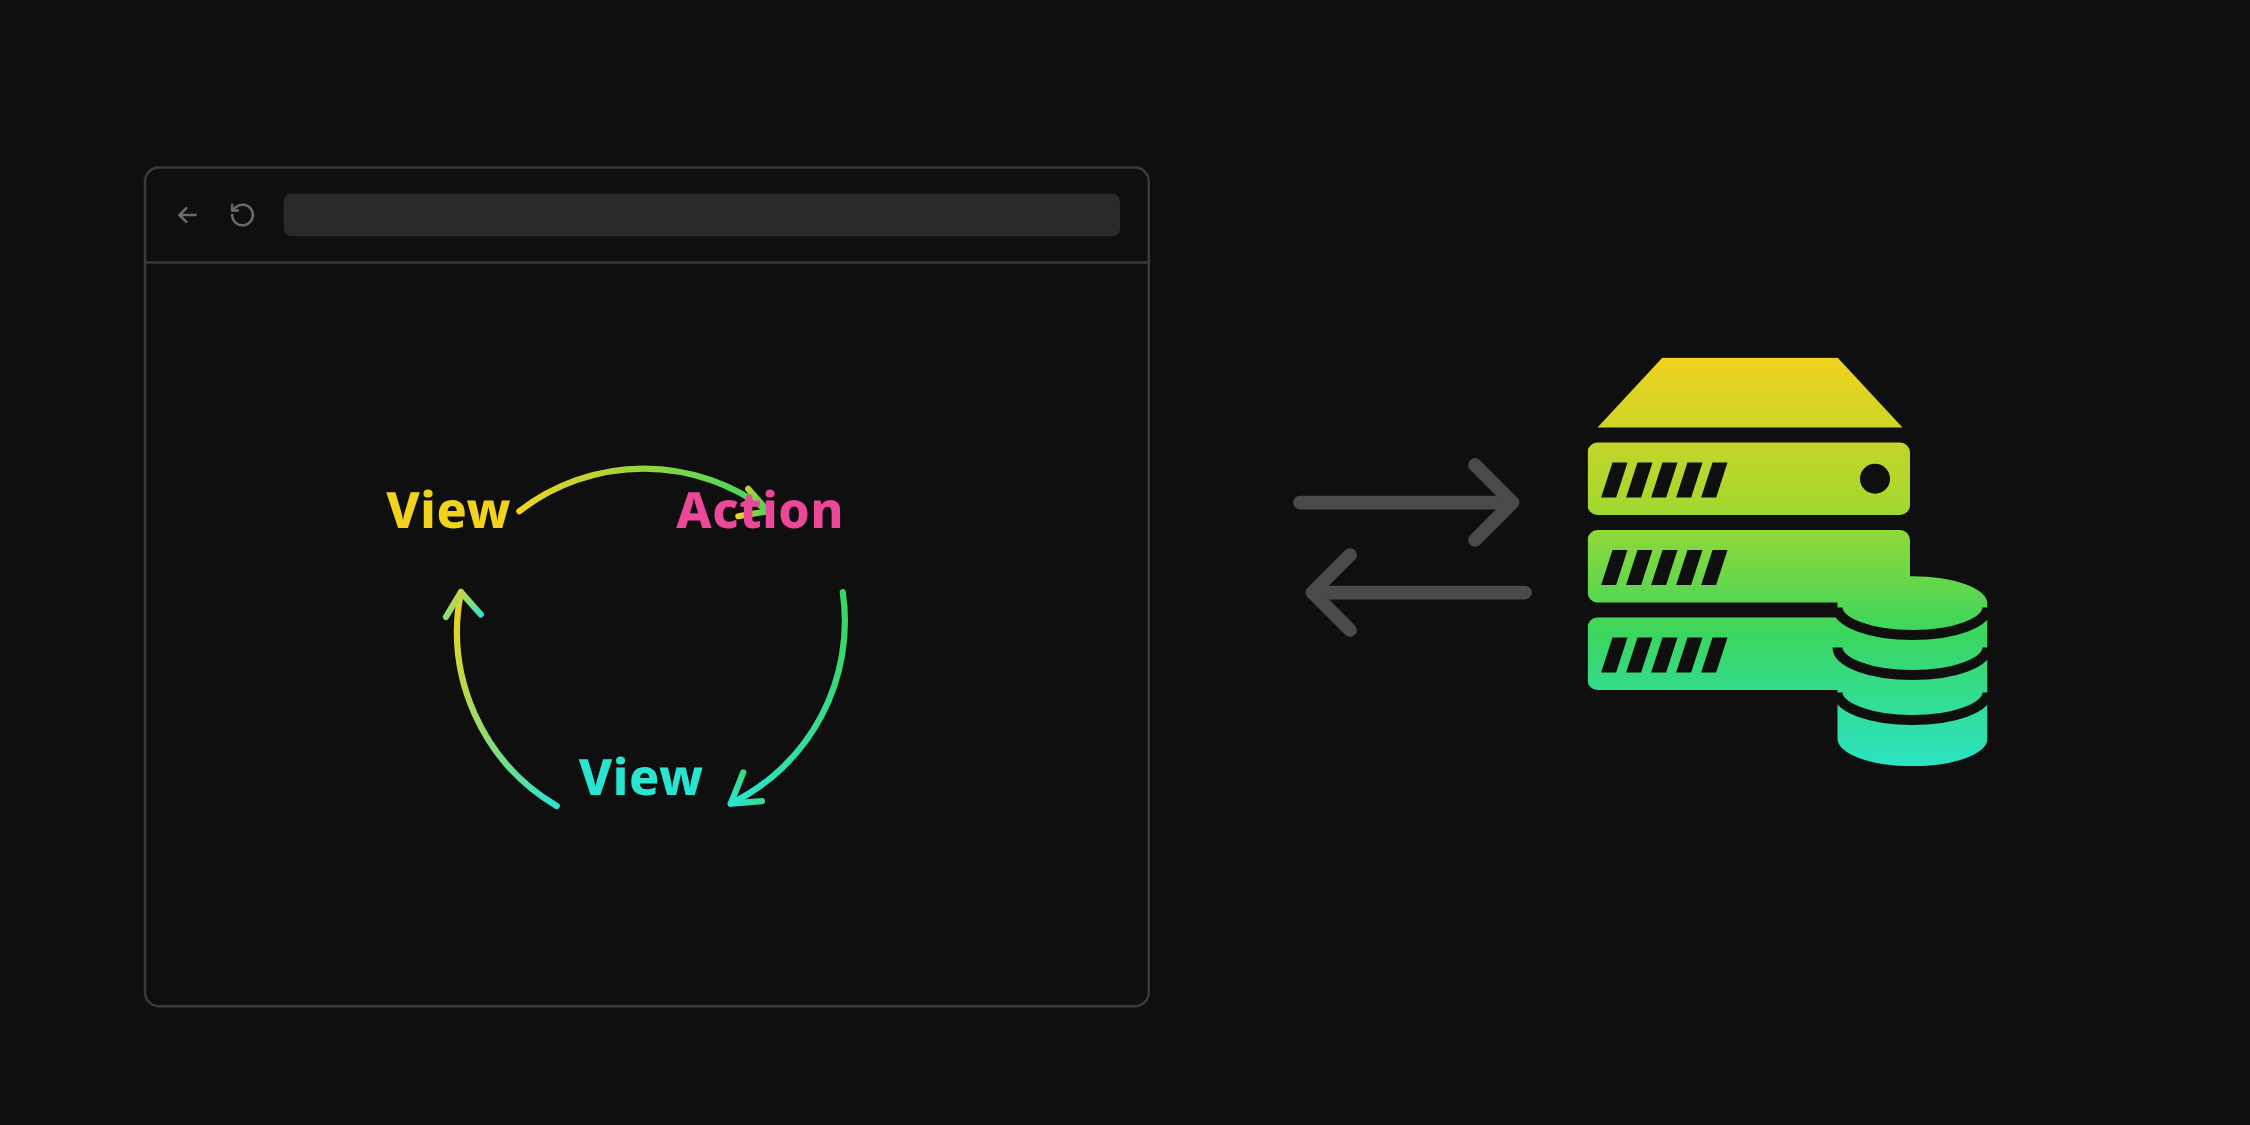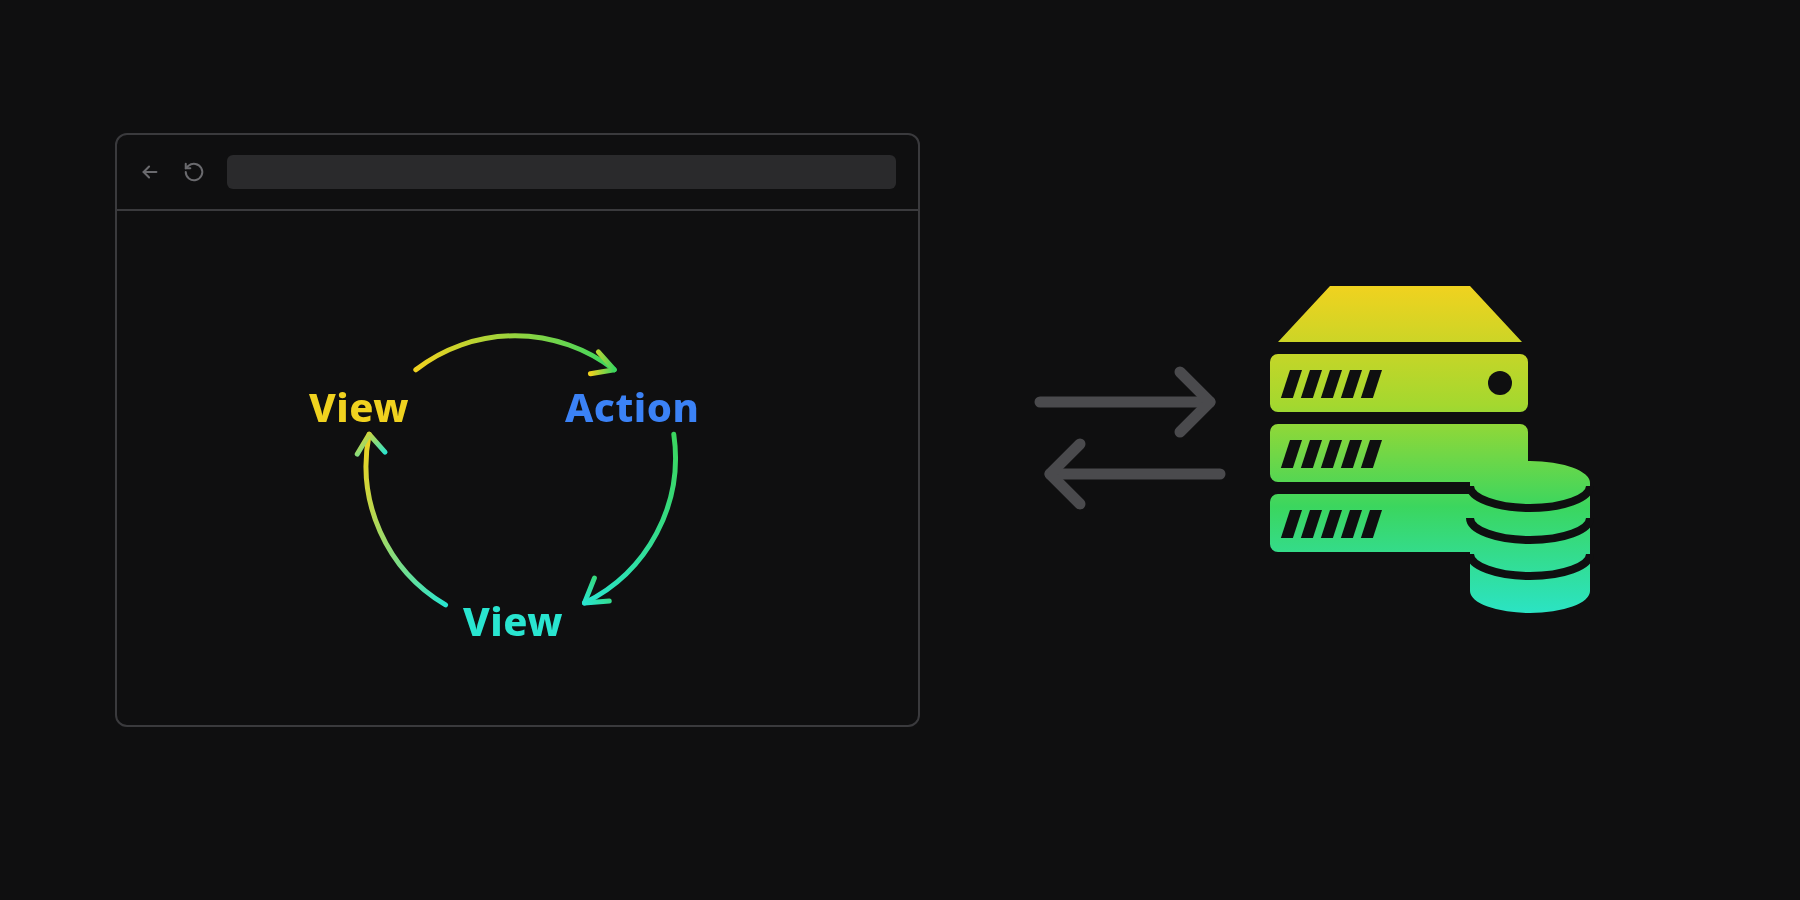--- a/index.html
+++ b/index.html
@@ -1,37 +1,37 @@
 <!DOCTYPE html>
 <html><head>
 <meta charset="utf-8">
 <style>
   html,body{margin:0;padding:0;width:1800px;height:900px;background:#0f0f10;overflow:hidden;font-family:system-ui,-apple-system,'Segoe UI',Roboto,Helvetica,Arial,sans-serif}
   *{box-sizing:border-box}
 
   
   .browser{
-    position:absolute;left:115px;top:133px;width:805px;height:594px;
+    position:absolute;left:115px;top:133px;width:805px;height:673px;
     border:2px solid #3a3a3d;border-radius:12px;background:#0f0f10;
   }
   .browser-toolbar{
     height:76px;border-bottom:2px solid #3a3a3d;display:flex;align-items:center;
     padding:0 22px;gap:22px;
   }
   .nav-icon{color:#6a6a6e;display:flex;align-items:center}
   .address-bar{
     flex:1;height:34px;background:#2a2a2c;border-radius:6px;
   }
 
   
   .cycle{position:absolute;left:0;top:76px;right:0;bottom:0}
   .cycle svg{position:absolute;inset:0;width:100%;height:100%}
   .node{position:absolute;font-weight:800;font-size:40px;letter-spacing:.5px}
   .node.view{left:192px;top:168px;color:#f0d21f}
-  .node.action{left:448px;top:168px;color:#3b82f6}
+  .node.action{left:424px;top:168px;color:#ec4899}
   .node.state{left:346px;top:382px;color:#29e5d0}
 
   
   .exchange{position:absolute;left:1020px;top:354px;color:#4a4a4d}
   .exchange svg{display:block}
 
   
   .server{position:absolute;left:1270px;top:286px}
   .server svg{display:block}
 </style>

